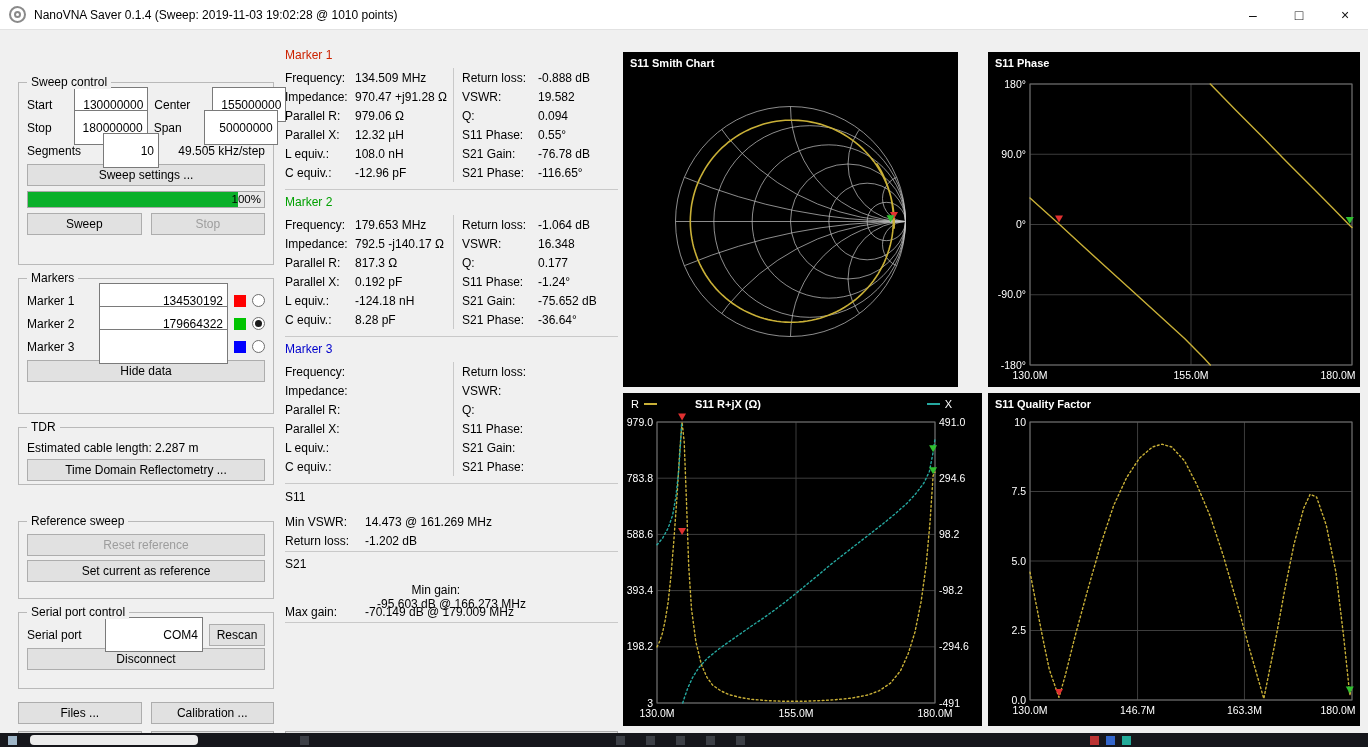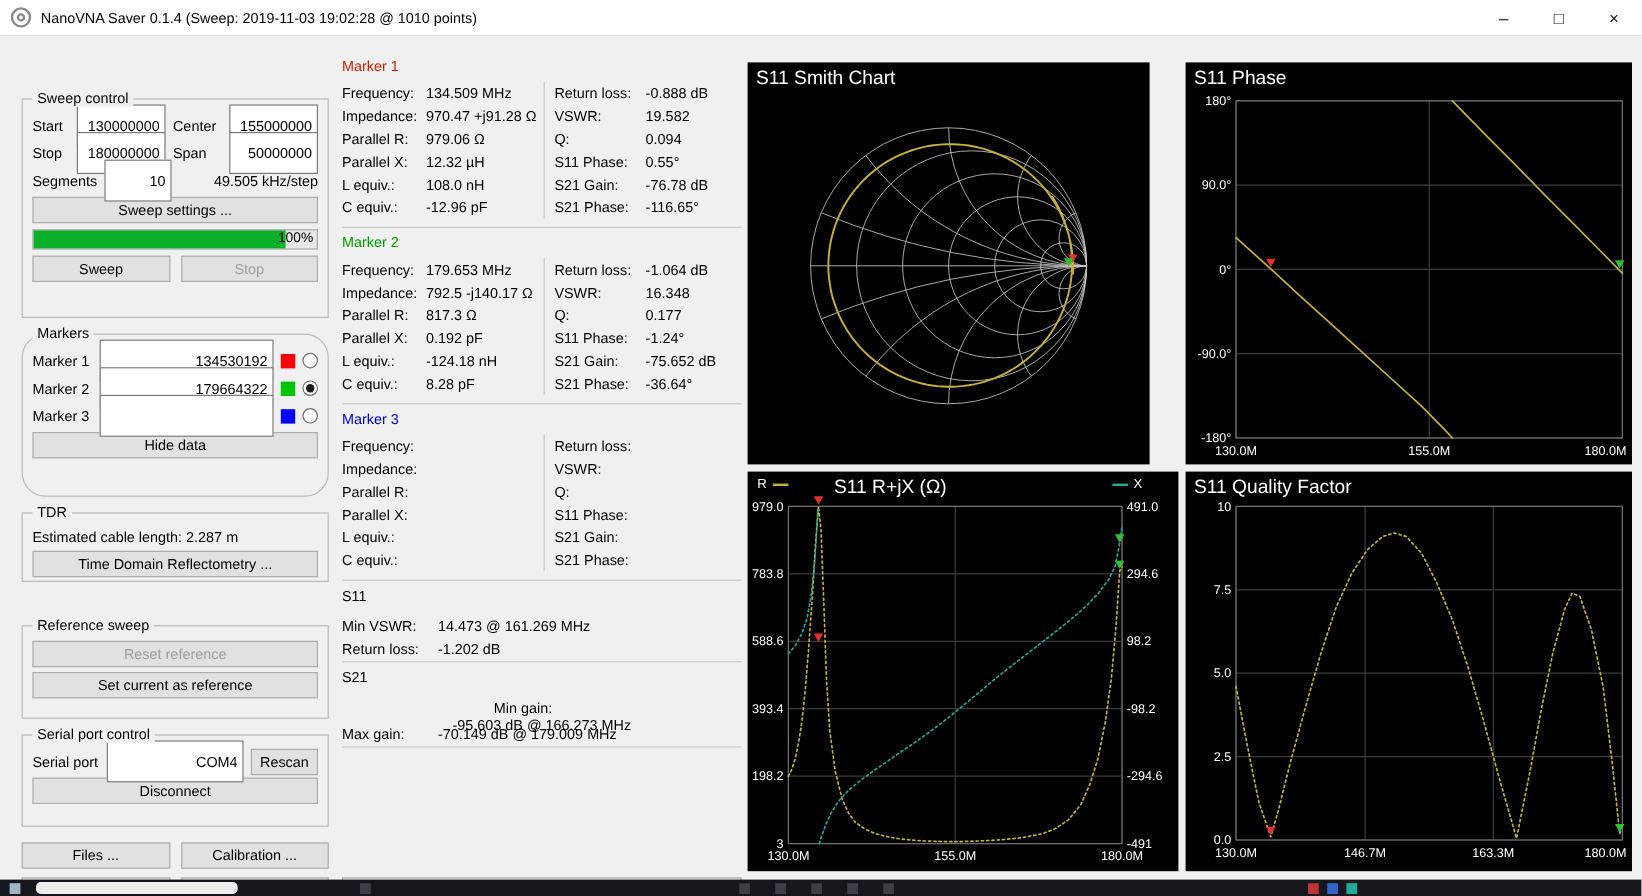--- a/index.html
+++ b/index.html
@@ -15,31 +15,31 @@
   .win-title{font-size:12px;}
   .win-controls{margin-left:auto;display:flex;height:30px;}
   .win-btn{width:46px;height:30px;display:flex;align-items:center;justify-content:center;
            font-size:14px;color:#111;}
   
   #content{position:absolute;top:30px;left:0;width:1368px;height:703px;background:#f0f0f0;}
   
   .group{position:absolute;border:1px solid #b9b9b9;box-sizing:border-box;padding-top:8px;background:#f0f0f0;}
   .group-title{position:absolute;top:-8px;left:8px;background:#f0f0f0;padding:0 4px;font-size:12px;}
   #grp-sweep{left:18px;top:52px;width:256px;height:183px;}
-  #grp-markers{left:18px;top:248px;width:256px;height:136px;border-radius:20px;}
+  #grp-markers{left:18px;top:248px;width:256px;height:136px;}
   #grp-tdr{left:18px;top:397px;width:256px;height:58px;}
   #grp-ref{left:18px;top:491px;width:256px;height:78px;}
   #grp-serial{left:18px;top:582px;width:256px;height:77px;}
   #left-bottom{position:absolute;left:18px;top:672px;width:256px;}
   .row{display:flex;align-items:center;gap:6px;margin:4px 8px;height:19px;}
   .lbl{font-size:12px;white-space:nowrap;}
   .la{width:32px;} .lb{width:42px;} .lseg{width:54px;} .lmk{width:50px;} .lsp{width:56px;}
   .stepinfo{flex:1;text-align:right;}
   input.txt{height:35px;border:1px solid #7a7a7a;background:#fff;font:12px "Liberation Sans",sans-serif;
-            text-align:right;padding:0 4px;box-sizing:border-box;}
+            text-align:right;padding:0 4px;box-sizing:border-box;margin-left:16px;}
   .w74{width:74px;} .w56{width:56px;} .f1{flex:1;min-width:0;}
   .btn{height:22px;background:#e1e1e1;border:1px solid #adadad;font:12px "Liberation Sans",sans-serif;
        display:flex;align-items:center;justify-content:center;box-sizing:border-box;cursor:default;}
   .btn.blk{margin:4px 8px;}
   .btn.disabled{color:#9d9d9d;}
   .btnrow{display:flex;gap:9px;margin:0 0 7px 0;}
   .btnrow .btn{flex:1;}
   .halfrow{display:flex;gap:9px;margin:4px 8px;}
   .halfrow .btn{flex:1;}
   .pbar{flex:1;height:17px;border:1px solid #a9a9a9;background:#e8e8e8;position:relative;box-sizing:border-box;}
@@ -62,21 +62,21 @@
   .mcol.rgt .ml{width:76px;}
   .sep{position:absolute;left:285px;width:333px;height:1px;background:#c9c9c9;}
   #analysis-btn{position:absolute;left:285px;top:701px;width:333px;}
   
   .chart{position:absolute;background:#000;}
   #chart-smith{left:623px;top:52px;width:335px;height:335px;}
   #chart-phase{left:988px;top:52px;width:372px;height:335px;}
   #chart-rjx{left:623px;top:393px;width:359px;height:333px;}
   #chart-quality{left:988px;top:393px;width:372px;height:333px;}
   .chart .plot{position:absolute;left:0;top:0;right:0;bottom:0;}
-  .chart-title{position:absolute;top:5px;left:7px;color:#fff;font-size:16px;z-index:2;white-space:nowrap;}
+  .chart-title{position:absolute;top:5px;left:7px;color:#fff;font-size:11px;z-index:2;white-space:nowrap;font-weight:bold;}
   .rjx-title{left:72px;}
   .legend{position:absolute;top:5px;color:#fff;font-size:11px;z-index:2;display:flex;align-items:center;gap:5px;}
   .legend-l{left:8px;} .legend-r{right:30px;}
   .dash{display:inline-block;width:13px;height:2px;}
   .dash-r{background:#c9b037;} .dash-x{background:#25a8a0;}
   
   #taskbar{position:absolute;left:0;top:733px;width:1368px;height:14px;background:#16171c;}
   .tb-search{position:absolute;left:30px;top:2px;width:168px;height:10px;background:#ececec;border-radius:4px;}
   .tb-start{position:absolute;left:8px;top:3px;width:9px;height:9px;background:#9fb6c8;}
   .tb-icon{position:absolute;top:3px;width:9px;height:9px;background:#3c3f46;}

